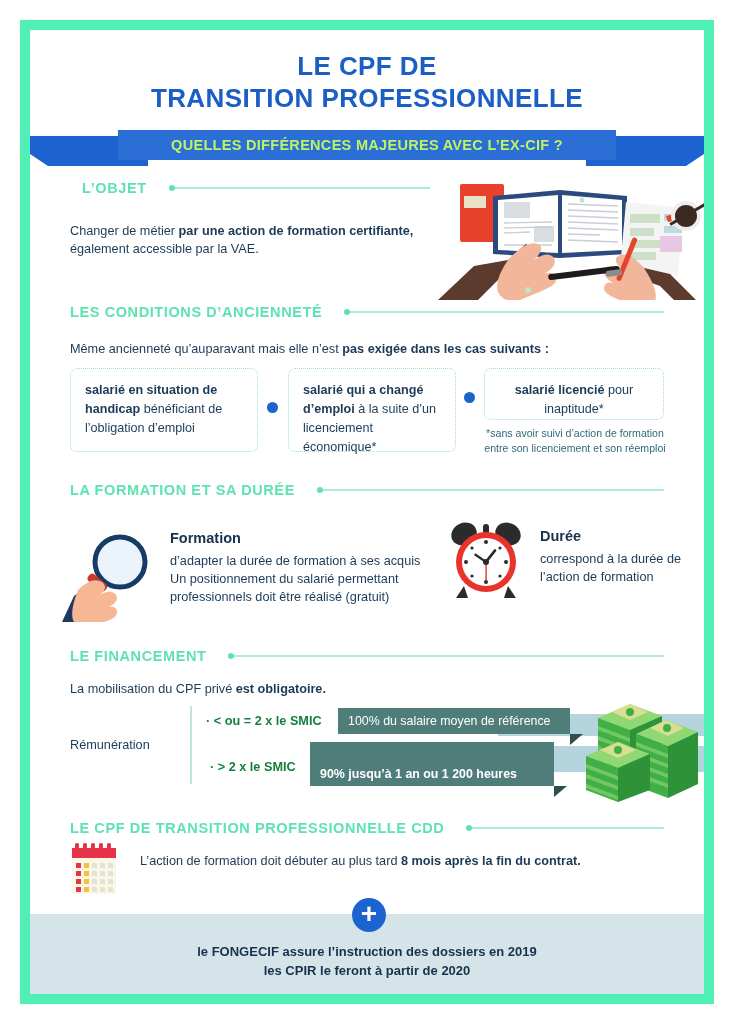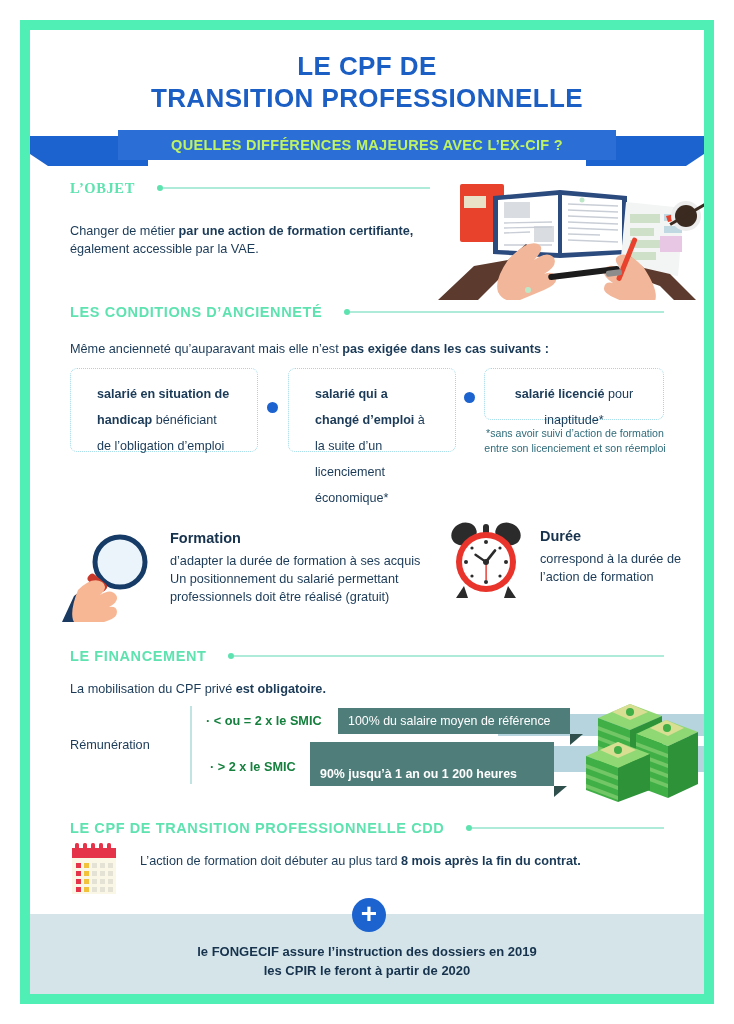--- a/index.html
+++ b/index.html
@@ -120,24 +120,24 @@
     line-height: 18px;
   }
   .btext b { font-weight: bold; }
 
   
   .dbox {
     position: absolute;
     border: 1.6px dotted #9FD9E8;
     border-radius: 7px;
     box-sizing: border-box;
-    padding: 12px 26px;
+    padding: 12px 14px;
     color: #1A3A57;
     font-size: 12.6px;
-    line-height: 26px;
+    line-height: 19px;
   }
   .dbox b { font-weight: bold; }
   .dbox.center { text-align: center; }
   .conn-dot {
     position: absolute;
     width: 11px; height: 11px;
     border-radius: 50%;
     background: #1C63CF;
   }
   .footnote {
@@ -254,21 +254,21 @@
     </div>
 
     <div class="ribbon-wrap">
       <div class="ribbon-tail left"></div>
       <div class="ribbon-tail right"></div>
       <div class="ribbon-main">
         <span>QUELLES DIFFÉRENCES MAJEURES AVEC L’EX-CIF ?</span>
       </div>
     </div>
 
-    <div class="section-head" style="left:40px; top:148px; width:594px;font-family:Liberation Serif, serif;">
+    <div class="section-head" style="left:52px; top:148px; width:594px;">
       <div class="sh-text">L’OBJET</div>
       <div class="sh-dot"></div>
       <div class="sh-line"></div>
     </div>
 
     <svg class="illus" style="left:400px; top:140px;" width="274" height="130" viewBox="0 0 274 130">
       <rect x="0" y="0" width="274" height="130" fill="#ffffff"></rect>
 
       <rect x="30" y="14" width="44" height="58" rx="2" fill="#E8412C"></rect>
       <rect x="34" y="26" width="22" height="12" fill="#E9E2C8"></rect>
@@ -353,20 +353,25 @@
     </div>
     <div class="conn-dot" style="left:434px; top:362px;"></div>
     <div class="dbox center" style="left:454px; top:338px; width:180px; height:52px;">
       <b>salarié licencié</b><span> pour inaptitude*</span>
     </div>
     <div class="footnote" style="left:450px; top:396px; width:190px;">
       <div>*sans avoir suivi d’action de formation</div>
       <div>entre son licenciement et son réemploi</div>
     </div>
 
+    <div class="section-head" style="left:40px; top:450px; width:594px;">
+      <div class="sh-text">LA FORMATION ET SA DURÉE</div>
+      <div class="sh-dot"></div>
+      <div class="sh-line"></div>
+    </div>
 
     <svg class="illus" style="left:32px; top:496px;" width="100" height="96" viewBox="0 0 100 96">
       <circle cx="58" cy="36" r="25" fill="#EAF4FA" stroke="#163B66" stroke-width="5"></circle>
       <rect x="24" y="52" width="22" height="9" rx="4" transform="rotate(40 35 57)" fill="#C8392B"></rect>
       <path d="M0 96 L12 70 L28 58 L40 66 L26 80 L14 96 Z" fill="#1B3A62"></path>
       <path d="M16 64 q14 -14 24 -8 q7 5 -2 13 q11 -7 16 0 q4 6 -7 12 q8 -1 8 5 q0 6 -10 9 l-18 6 q-12 2 -16 -7 q-3 -10 5 -30 z" fill="#F7B795"></path>
     </svg>
 
     <div class="subhead" style="left:140px; top:500px;">Formation</div>
     <div class="btext" style="left:140px; top:522px; width:300px;">

